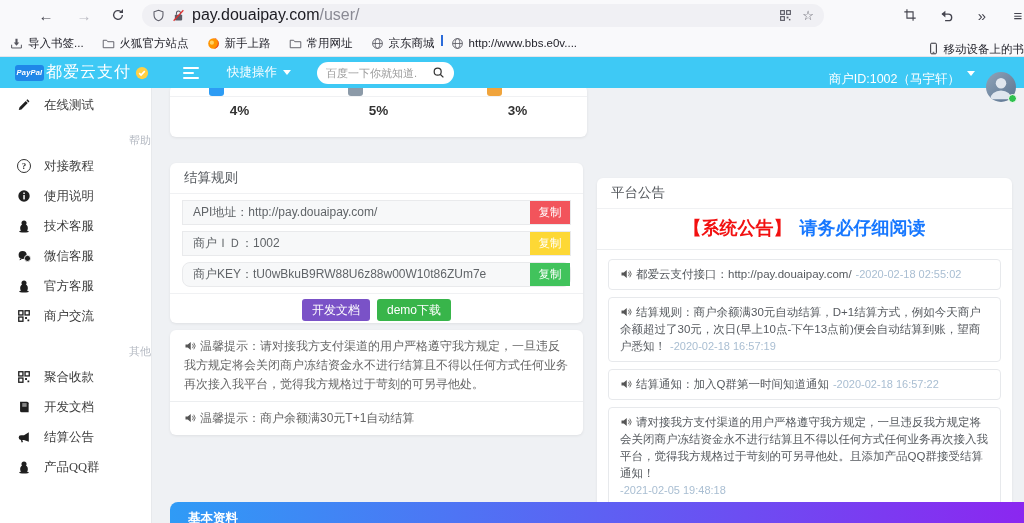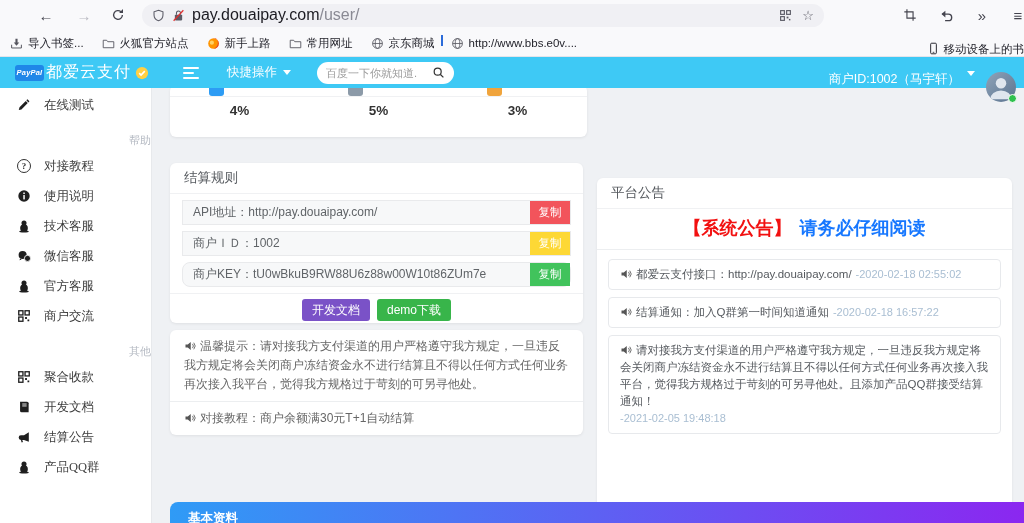--- a/index.html
+++ b/index.html
@@ -429,21 +429,21 @@
             <path d="M11.3 5.2a4.2 4.2 0 0 1 0 5.6M13 3.6a6.6 6.6 0 0 1 0 8.8" stroke="currentColor" stroke-width="1.1" fill="none"></path>
           </svg>
         </span><span>温馨提示：请对接我方支付渠道的用户严格遵守我方规定，一旦违反我方规定将会关闭商户冻结资金永不进行结算且不得以任何方式任何业务再次接入我平台，觉得我方规格过于苛刻的可另寻他处。</span>
     </div>
     <div class="tip">
       <span class="spk">
           <svg width="12" height="12" viewBox="0 0 16 16">
             <path fill="currentColor" d="M2 6h3l4-3.4v10.8L5 10H2z"></path>
             <path d="M11.3 5.2a4.2 4.2 0 0 1 0 5.6M13 3.6a6.6 6.6 0 0 1 0 8.8" stroke="currentColor" stroke-width="1.1" fill="none"></path>
           </svg>
-        </span><span>对接教程：商户余额满30元T+1自动结算</span>
+        </span><span>温馨提示：商户余额满30元T+1自动结算</span>
     </div>
   </div>
 
   <div class="card ann-card">
     <div class="card-head">平台公告</div>
     <div class="notice">
       <span class="n-red">【系统公告】</span><span class="n-blue">请务必仔细阅读</span>
     </div>
     <div class="ann-list">
       <div class="ann">
@@ -453,20 +453,28 @@
               <path d="M11.3 5.2a4.2 4.2 0 0 1 0 5.6M13 3.6a6.6 6.6 0 0 1 0 8.8" stroke="currentColor" stroke-width="1.1" fill="none"></path>
             </svg>
           </span><span>都爱云支付接口：http://pay.douaipay.com/</span><span class="date">-2020-02-18 02:55:02</span>
       </div>
       <div class="ann">
         <span class="spk">
             <svg width="12" height="12" viewBox="0 0 16 16">
               <path fill="currentColor" d="M2 6h3l4-3.4v10.8L5 10H2z"></path>
               <path d="M11.3 5.2a4.2 4.2 0 0 1 0 5.6M13 3.6a6.6 6.6 0 0 1 0 8.8" stroke="currentColor" stroke-width="1.1" fill="none"></path>
             </svg>
+          </span><span>结算规则：商户余额满30元自动结算，D+1结算方式，例如今天商户余额超过了30元，次日(早上10点-下午13点前)便会自动结算到账，望商户悉知！</span><span class="date">-2020-02-18 16:57:19</span>
+      </div>
+      <div class="ann">
+        <span class="spk">
+            <svg width="12" height="12" viewBox="0 0 16 16">
+              <path fill="currentColor" d="M2 6h3l4-3.4v10.8L5 10H2z"></path>
+              <path d="M11.3 5.2a4.2 4.2 0 0 1 0 5.6M13 3.6a6.6 6.6 0 0 1 0 8.8" stroke="currentColor" stroke-width="1.1" fill="none"></path>
+            </svg>
           </span><span>结算通知：加入Q群第一时间知道通知</span><span class="date">-2020-02-18 16:57:22</span>
       </div>
       <div class="ann">
         <span class="spk">
             <svg width="12" height="12" viewBox="0 0 16 16">
               <path fill="currentColor" d="M2 6h3l4-3.4v10.8L5 10H2z"></path>
               <path d="M11.3 5.2a4.2 4.2 0 0 1 0 5.6M13 3.6a6.6 6.6 0 0 1 0 8.8" stroke="currentColor" stroke-width="1.1" fill="none"></path>
             </svg>
           </span><span>请对接我方支付渠道的用户严格遵守我方规定，一旦违反我方规定将会关闭商户冻结资金永不进行结算且不得以任何方式任何业务再次接入我平台，觉得我方规格过于苛刻的可另寻他处。且添加产品QQ群接受结算通知！</span><span class="date">-2021-02-05 19:48:18</span>
       </div>

